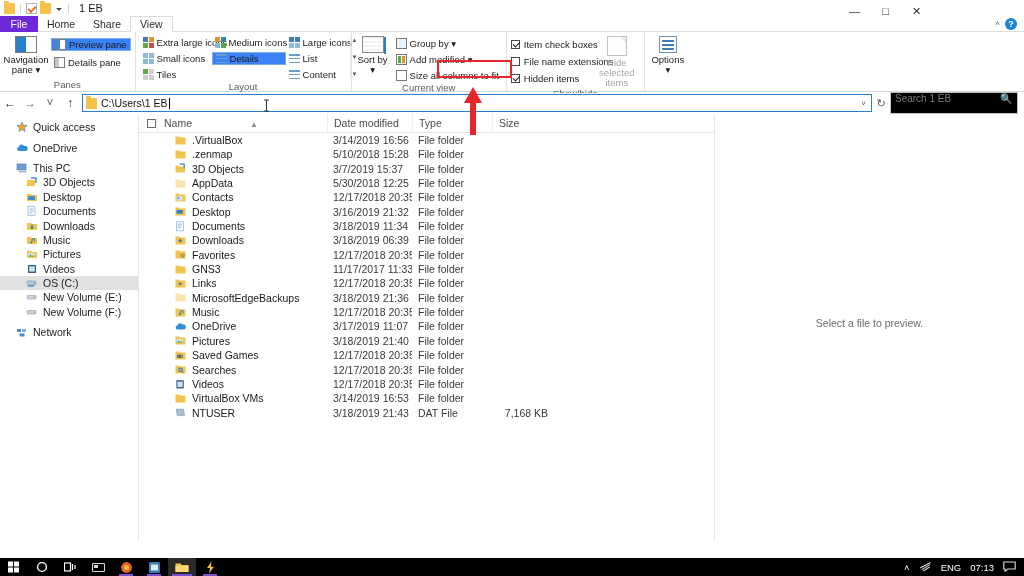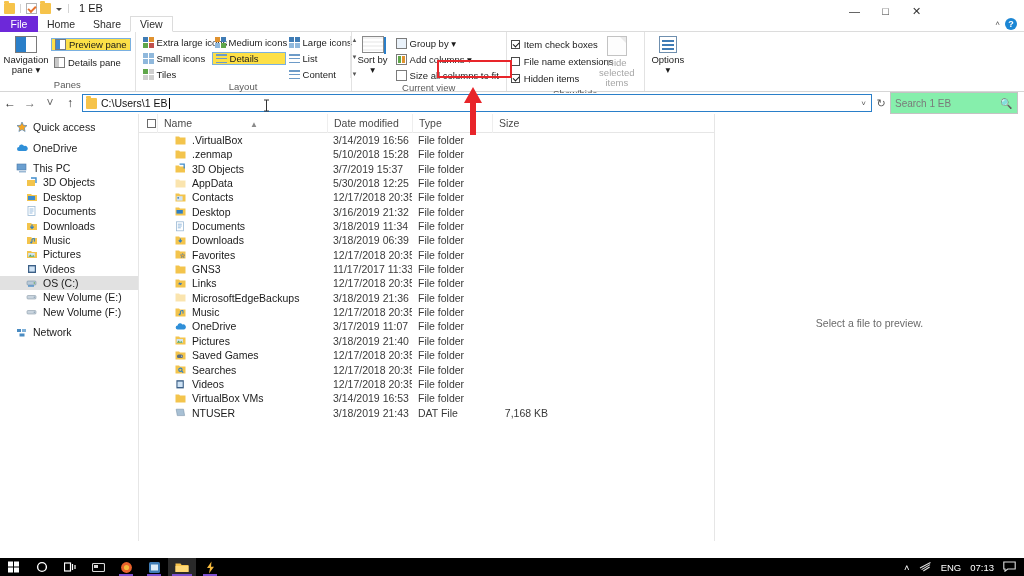--- a/index.html
+++ b/index.html
@@ -127,21 +127,21 @@
   .options-gl {
     width: 18px; height: 17px; border: 1px solid #6f8fae; background: #fff;
     display: flex; flex-direction: column; justify-content: center; gap: 2px; padding: 2px;
   }
   .options-gl span { display: block; height: 2px; background: #3f7cb5; width: 100%; }
 
   .smallitem {
     display: flex; align-items: center; gap: 3px; height: 13px;
     font-size: 9.5px; color: #1a1a1a; padding: 0 3px; white-space: nowrap;
   }
-  .smallitem.sel { background: #fde047; border: 1px solid #7ab0e0; }
+  .smallitem.sel { background: #3b82f6; border: 1px solid #7ab0e0; }
   .si-ico { width: 11px; height: 11px; flex: 0 0 11px; position: relative; }
 
   .ic-preview { border: 1px solid #7b7b7b; background: #fff; display: flex; }
   .ic-preview::before { content:""; width: 4px; background: #3f89d0; }
   .ic-details { border: 1px solid #7b7b7b; background: #fff; display: flex; }
   .ic-details::before { content:""; width: 4px; background: #c8c8c8; }
 
   .ic-grid4 {
     display: grid; grid-template-columns: 1fr 1fr; grid-template-rows: 1fr 1fr; gap: 1px;
   }
@@ -192,22 +192,22 @@
   }
   .addr-ico { width: 11px; height: 11px; margin-right: 4px; position: relative; }
   .addr-text { font-size: 10.5px; color: #111; }
   .caret {
     display: inline-block; width: 1px; height: 11px; background: #000; margin-left: 1px;
     vertical-align: middle;
   }
   .addr-chev { margin-left: auto; font-size: 8px; color: #555; padding-right: 2px; }
   .refreshbtn { width: 18px; height: 18px; display: flex; align-items: center; justify-content: center; color: #555; font-size: 11px; }
   .searchbox {
-    width: 128px; height: 22px; border: 1px solid #c3c3c3; background: #86efac;
-    display: flex; align-items: center; padding: 0 4px; margin-right: 6px;
+    width: 128px; height: 22px; border: 1px solid #c3c3c3; background: #000000;
+    display: flex; padding: 0 4px; margin-right: 6px;
   }
   .search-ph { font-size: 10px; color: #7a7a7a; }
   .search-ico { margin-left: auto; color: #6a6a6a; font-size: 10px; }
   .ibeam {
     position: absolute; left: 263px; top: 99px; width: 7px; height: 13px;
     pointer-events: none;
   }
 
   
   .content {
@@ -455,21 +455,21 @@
         <div style="display:flex;flex-direction:column;gap:3px;padding-top:3px;">
           <div class="smallitem">
             <span class="si-ico ic-group"></span>
             <span>Group by ▾</span>
           </div>
           <div class="smallitem">
             <span class="si-ico ic-col">
                 <b style="background:#5fa64a"></b>
                 <b style="background:#e0922f"></b>
               </span>
-            <span>Add columns ▾</span>
+            <span>Add modified ▾</span>
           </div>
           <div class="smallitem">
             <span class="si-ico ic-fit"></span>
             <span>Size all columns to fit</span>
           </div>
         </div>
       </div>
       <div class="rgroup-label">Current view</div>
     </div>
 

